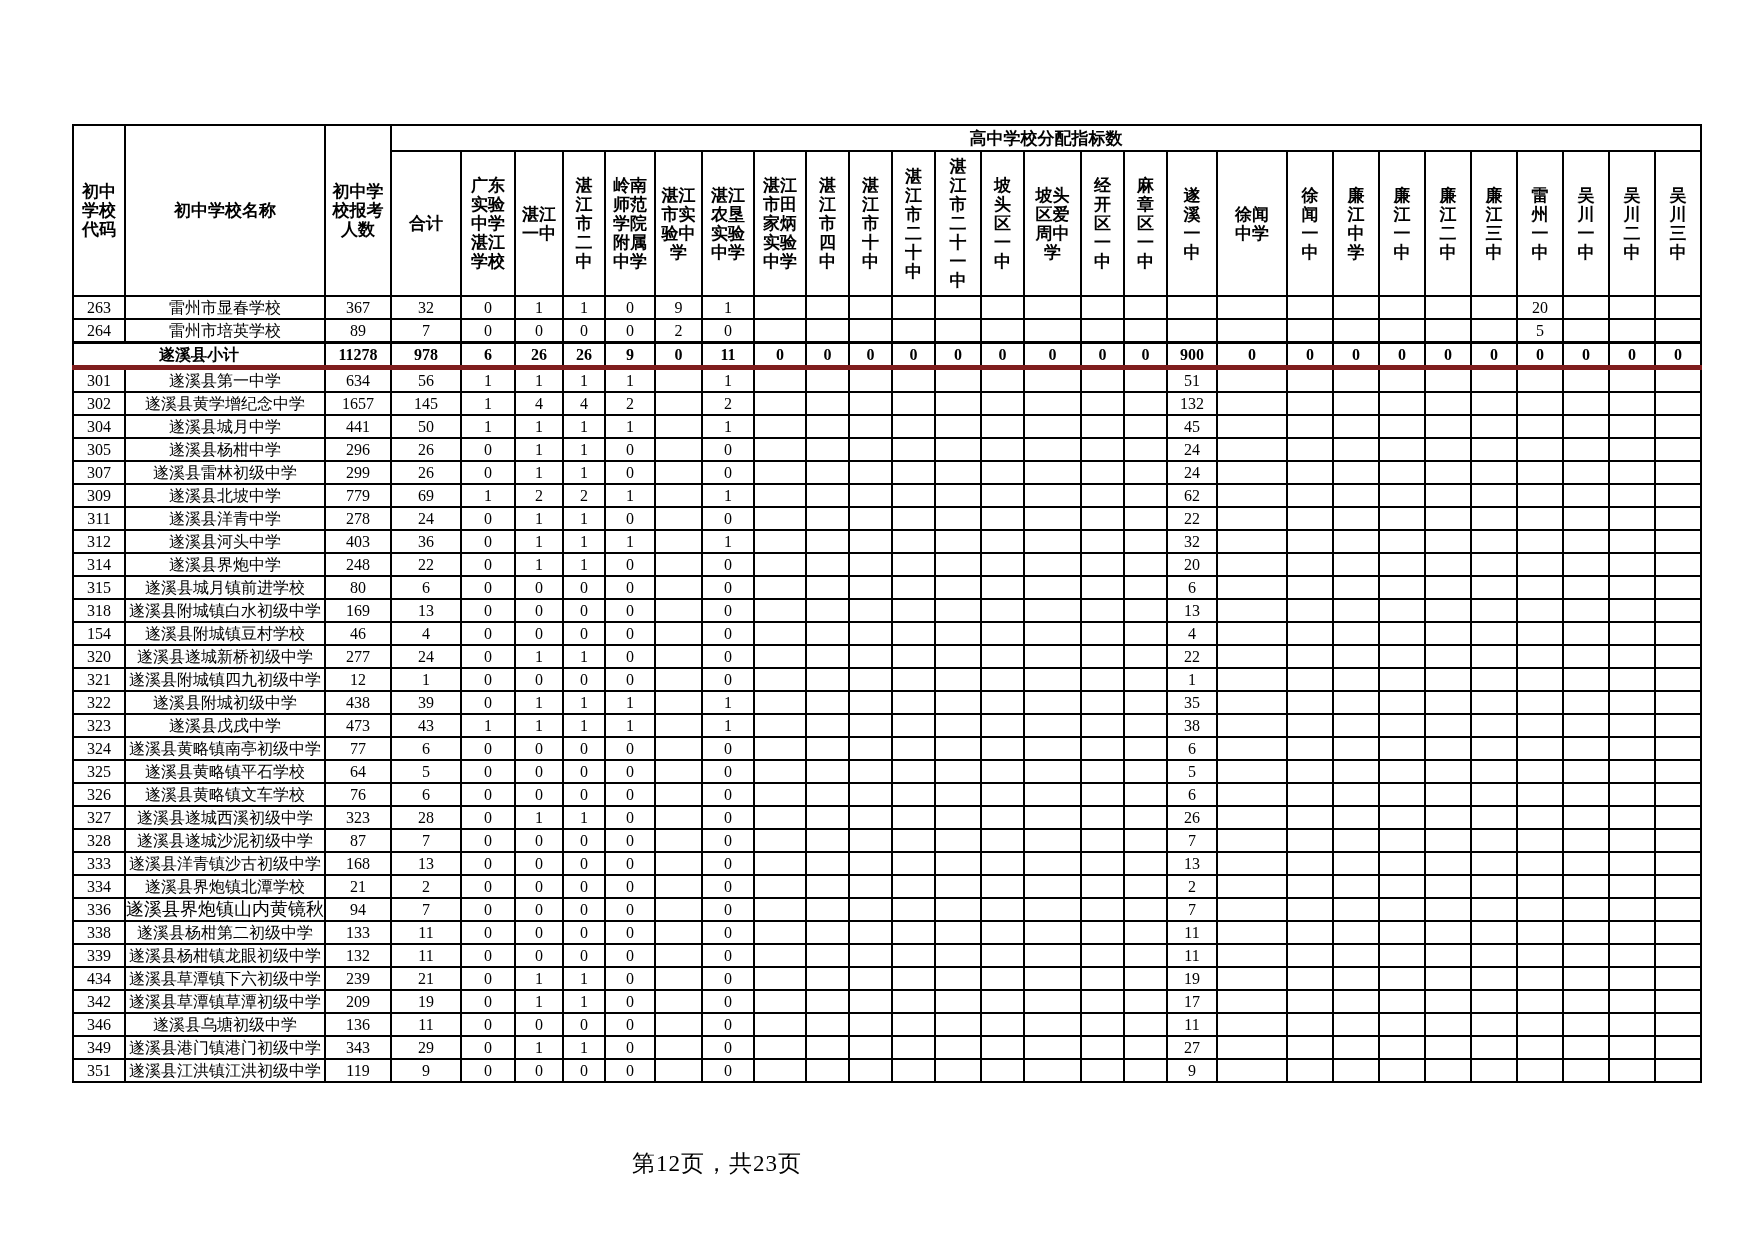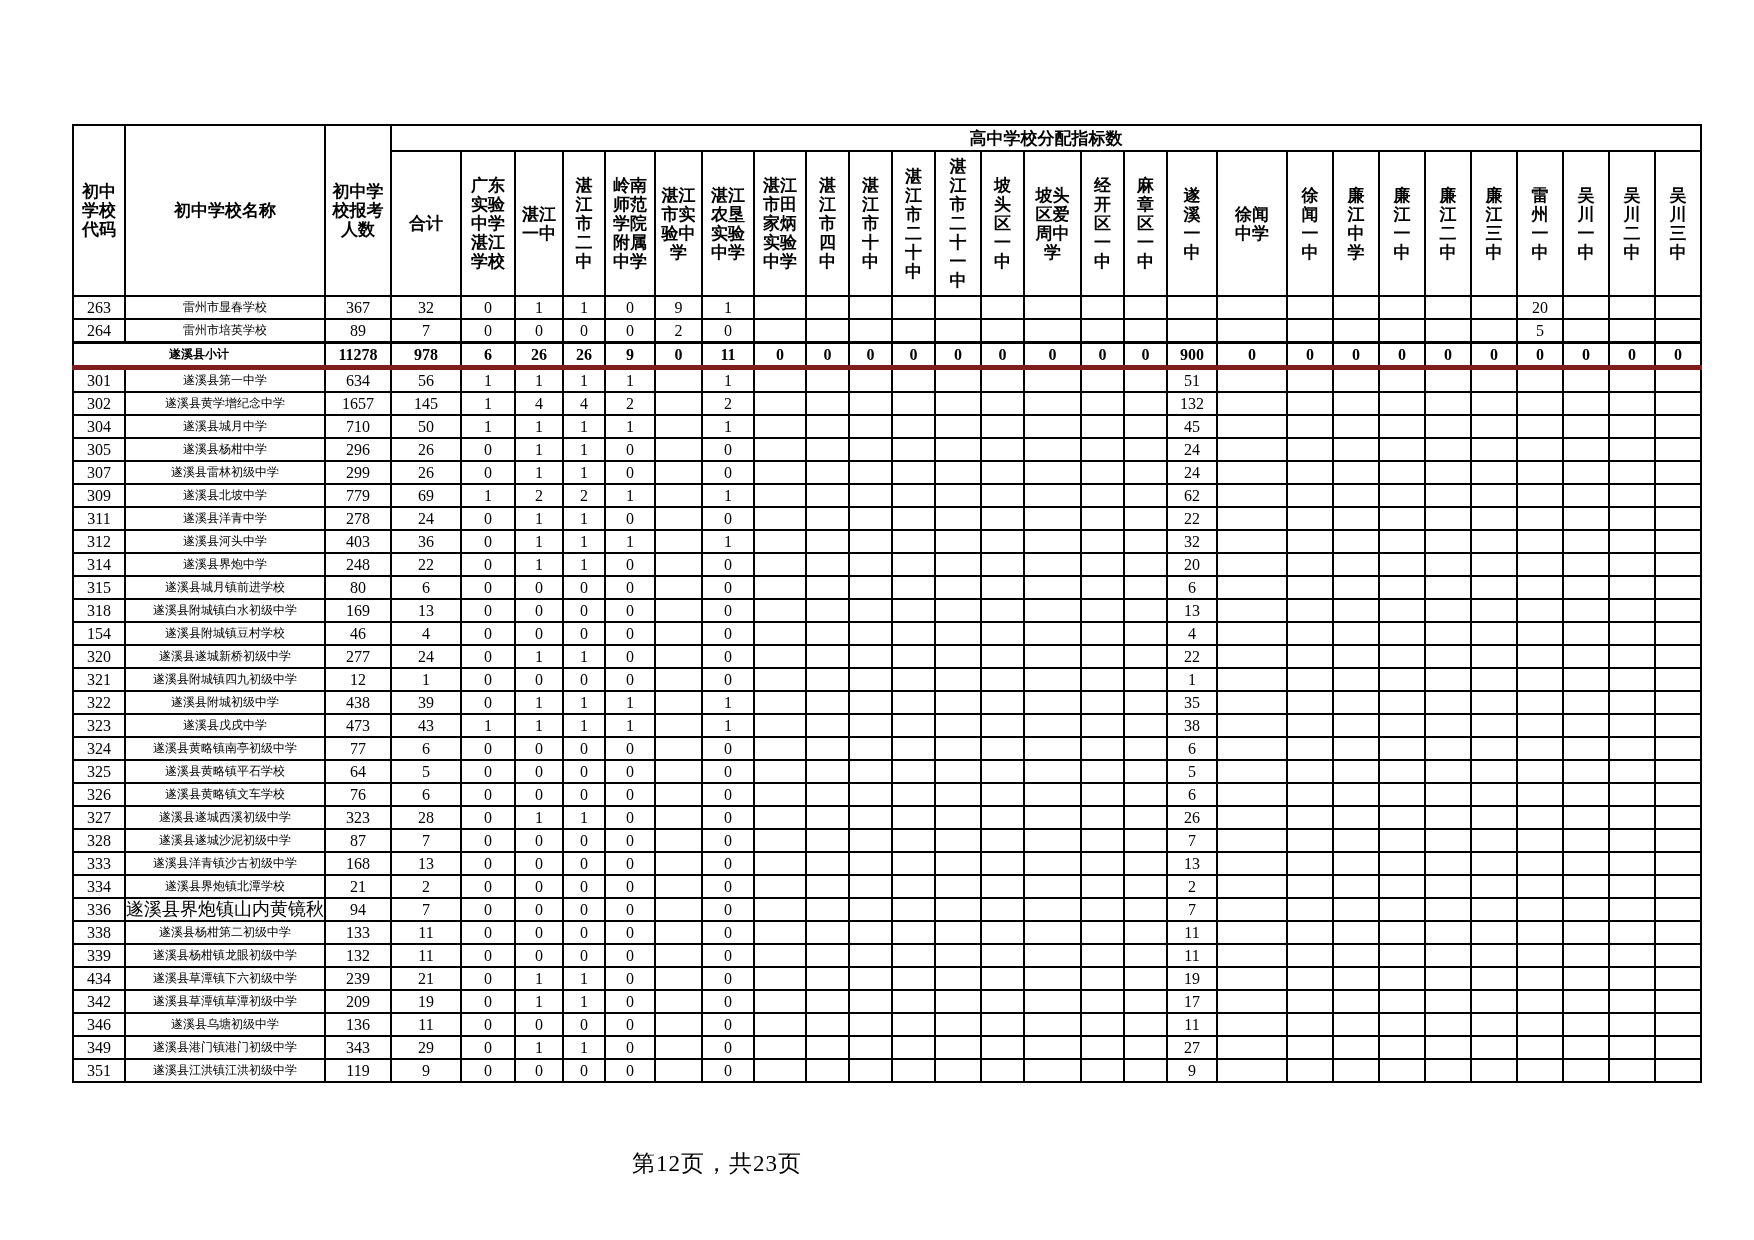--- a/index.html
+++ b/index.html
@@ -16,21 +16,21 @@
     border:2px solid #000;padding:0;text-align:center;vertical-align:middle;
     overflow:hidden;
   }
   thead th{
     font-weight:bold;font-size:17px;line-height:19px;
     white-space:pre-line;padding:1px 0;
   }
   tr.group-row th{height:24px;}
   tr.cols-row th{height:143px;}
   tbody td{height:21px;font-size:16px;line-height:19px;white-space:nowrap;}
-  td.name{font-size:12px;}
+  td.name{font-size:16px;}
   td.small-name{font-size:18px;}
   tr.subtotal td{
     font-weight:bold;border-top:3px solid #000;border-bottom:5px solid #7f1d1d;
   }
   .footer{
     position:absolute;left:0;top:1148px;width:1410px;text-align:center;
     font-size:23px;letter-spacing:1px;text-indent:24px;
   }
 </style>
 </head>
@@ -355,21 +355,21 @@
           <td></td>
           <td></td>
           <td></td>
           <td></td>
           <td></td>
           <td></td>
         </tr>
         <tr>
           <td>304</td>
           <td class="name">遂溪县城月中学</td>
-          <td>710</td>
+          <td>441</td>
           <td>50</td>
           <td>1</td>
           <td>1</td>
           <td>1</td>
           <td>1</td>
           <td></td>
           <td>1</td>
           <td></td>
           <td></td>
           <td></td>

